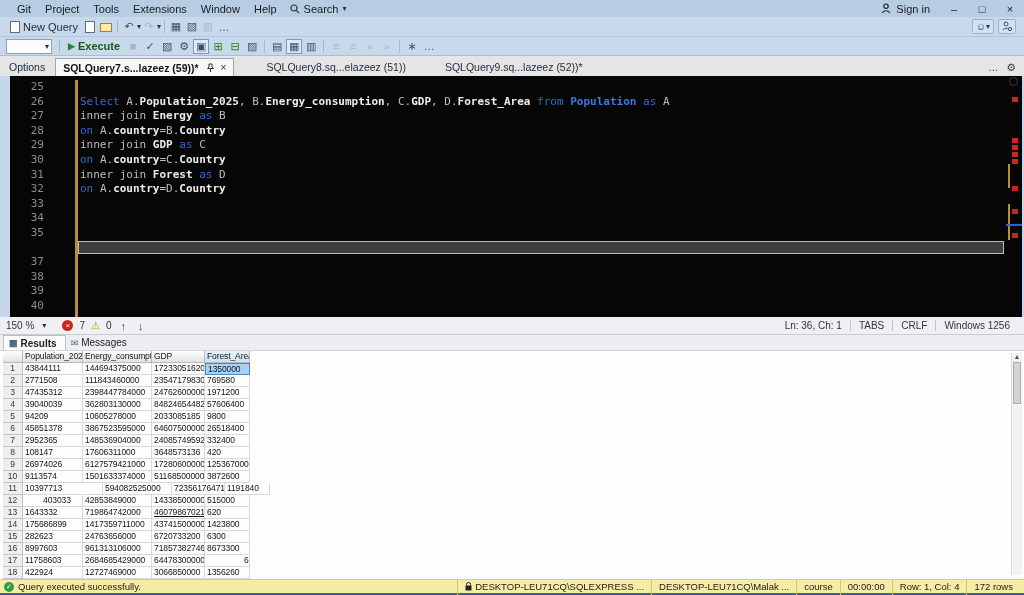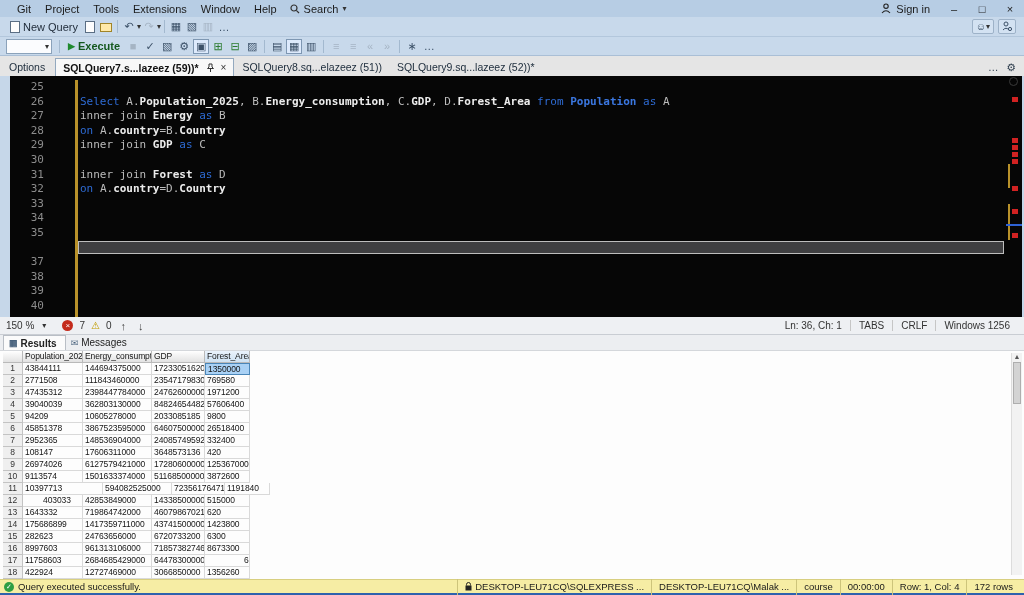--- a/index.html
+++ b/index.html
@@ -234,21 +234,21 @@
       <span class="icon16 dis">«</span>
       <span class="icon16 dis">»</span>
       <span class="vsep"></span>
       <span class="icon16">∗</span>
       <span class="icon16">…</span>
     </span>
 </div>
 
 <div class="tabstrip">
   <span class="options-lbl">Options</span>
-  <span id="doc-tabs" style="display:inline-flex;align-items:flex-end;">
+  <span id="doc-tabs" style="display:inline-flex;align-items:flex-end;gap:24px;">
       <span class="doc-tab active">
         <span>SQLQuery7.s...lazeez (59))*</span>
         <span class="pin">
           <svg width="9" height="10" viewBox="0 0 9 10">
             <path d="M3 1 h3 v3 l1.5 1.5 H1.5 L3 4 z M4.5 5.5 v3.5" fill="none" stroke="#333" stroke-width="1"></path>
           </svg>
         </span>
         <span class="x">×</span>
       </span>
       <span class="doc-tab">
@@ -266,21 +266,21 @@
 
 <div class="editor">
   <div class="ed-leftstrip"></div>
   <div class="changebar"></div>
   <div class="code-area" id="code-area">
       <div class="code-line"><span class="ln">25</span><span class="lt"></span></div>
       <div class="code-line"><span class="ln">26</span><span class="lt"><span class="tok-k">Select </span><span class="tok-p">A.</span><span class="tok-b">Population_2025</span><span class="tok-p">, B.</span><span class="tok-b">Energy_consumption</span><span class="tok-p">, C.</span><span class="tok-b">GDP</span><span class="tok-p">, D.</span><span class="tok-b">Forest_Area</span><span class="tok-k"> from </span><span class="tok-t">Population</span><span class="tok-k"> as </span><span class="tok-p">A</span></span></div>
       <div class="code-line"><span class="ln">27</span><span class="lt"><span class="tok-p">inner join </span><span class="tok-b">Energy</span><span class="tok-k"> as </span><span class="tok-p">B</span></span></div>
       <div class="code-line"><span class="ln">28</span><span class="lt"><span class="tok-k">on </span><span class="tok-p">A.</span><span class="tok-b">country</span><span class="tok-p">=B.</span><span class="tok-b">Country</span></span></div>
       <div class="code-line"><span class="ln">29</span><span class="lt"><span class="tok-p">inner join </span><span class="tok-b">GDP</span><span class="tok-k"> as </span><span class="tok-p">C</span></span></div>
-      <div class="code-line"><span class="ln">30</span></div>
+      <div class="code-line"><span class="ln">30</span><span class="lt"><span class="tok-k">on </span><span class="tok-p">A.</span><span class="tok-b">country</span><span class="tok-p">=C.</span><span class="tok-b">Country</span></span></div>
       <div class="code-line"><span class="ln">31</span><span class="lt"><span class="tok-p">inner join </span><span class="tok-b">Forest</span><span class="tok-k"> as </span><span class="tok-p">D</span></span></div>
       <div class="code-line"><span class="ln">32</span><span class="lt"><span class="tok-k">on </span><span class="tok-p">A.</span><span class="tok-b">country</span><span class="tok-p">=D.</span><span class="tok-b">Country</span></span></div>
       <div class="code-line"><span class="ln">33</span><span class="lt"></span></div>
       <div class="code-line"><span class="ln">34</span><span class="lt"></span></div>
       <div class="code-line"><span class="ln">35</span><span class="lt"></span></div>
       <div class="code-line"><span class="ln"></span><span class="lt"></span><div class="selbox"></div></div>
       <div class="code-line"><span class="ln">37</span><span class="lt"></span></div>
       <div class="code-line"><span class="ln">38</span><span class="lt"></span></div>
       <div class="code-line"><span class="ln">39</span><span class="lt"></span></div>
       <div class="code-line"><span class="ln">40</span><span class="lt"></span></div>
@@ -423,21 +423,21 @@
         <div class="gcell gnum" style="width: 20px;">12</div>
         <div class="gcell" style="width: 60px; padding-left: 20px;">403033</div>
         <div class="gcell" style="width: 69px;">42853849000</div>
         <div class="gcell" style="width: 53px;">14338500000</div>
         <div class="gcell" style="width: 45px;">515000</div>
       </div>
       <div class="grow">
         <div class="gcell gnum" style="width: 20px;">13</div>
         <div class="gcell" style="width: 60px;">1643332</div>
         <div class="gcell" style="width: 69px;">719864742000</div>
-        <div class="gcell" style="width: 53px;">46079867021</div>
+        <div class="gcell" style="width: 53px; text-decoration: underline;">46079867021</div>
         <div class="gcell" style="width: 45px;">620</div>
       </div>
       <div class="grow">
         <div class="gcell gnum" style="width: 20px;">14</div>
         <div class="gcell" style="width: 60px;">175686899</div>
         <div class="gcell" style="width: 69px;">1417359711000</div>
         <div class="gcell" style="width: 53px;">437415000000</div>
         <div class="gcell" style="width: 45px;">1423800</div>
       </div>
       <div class="grow">

